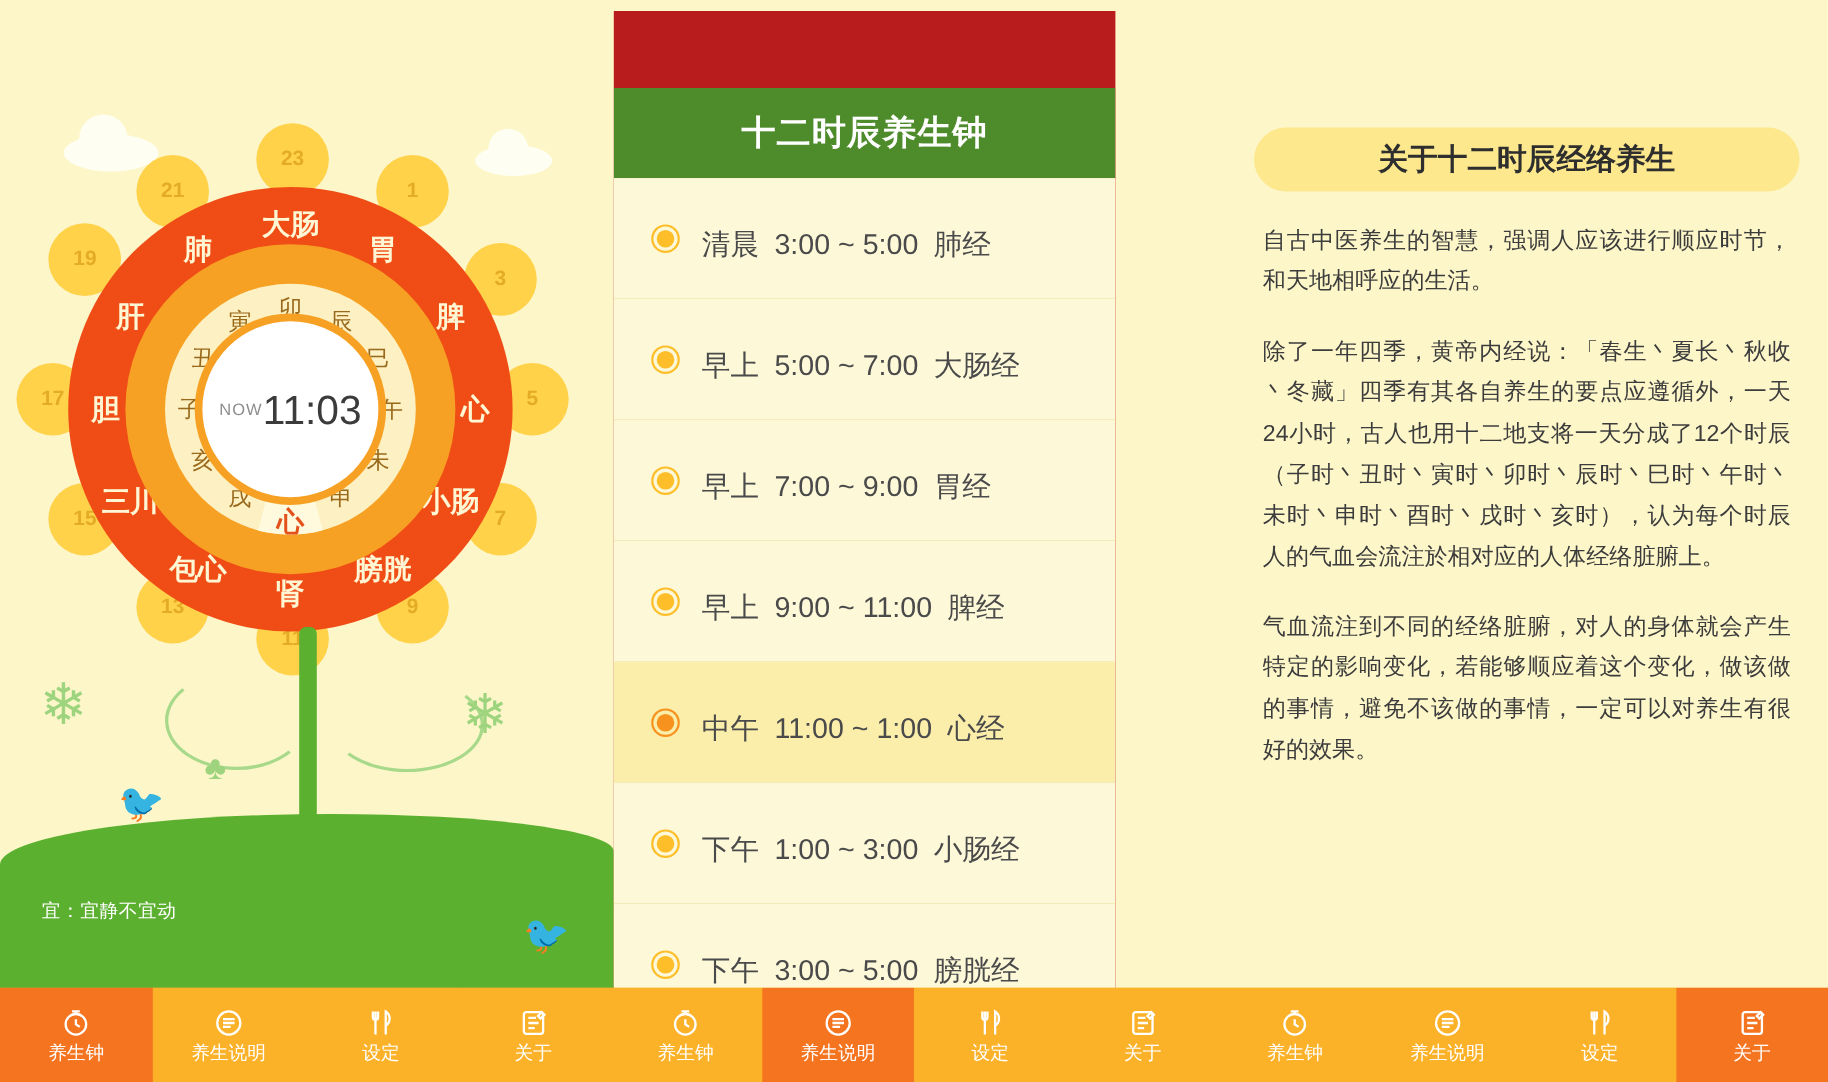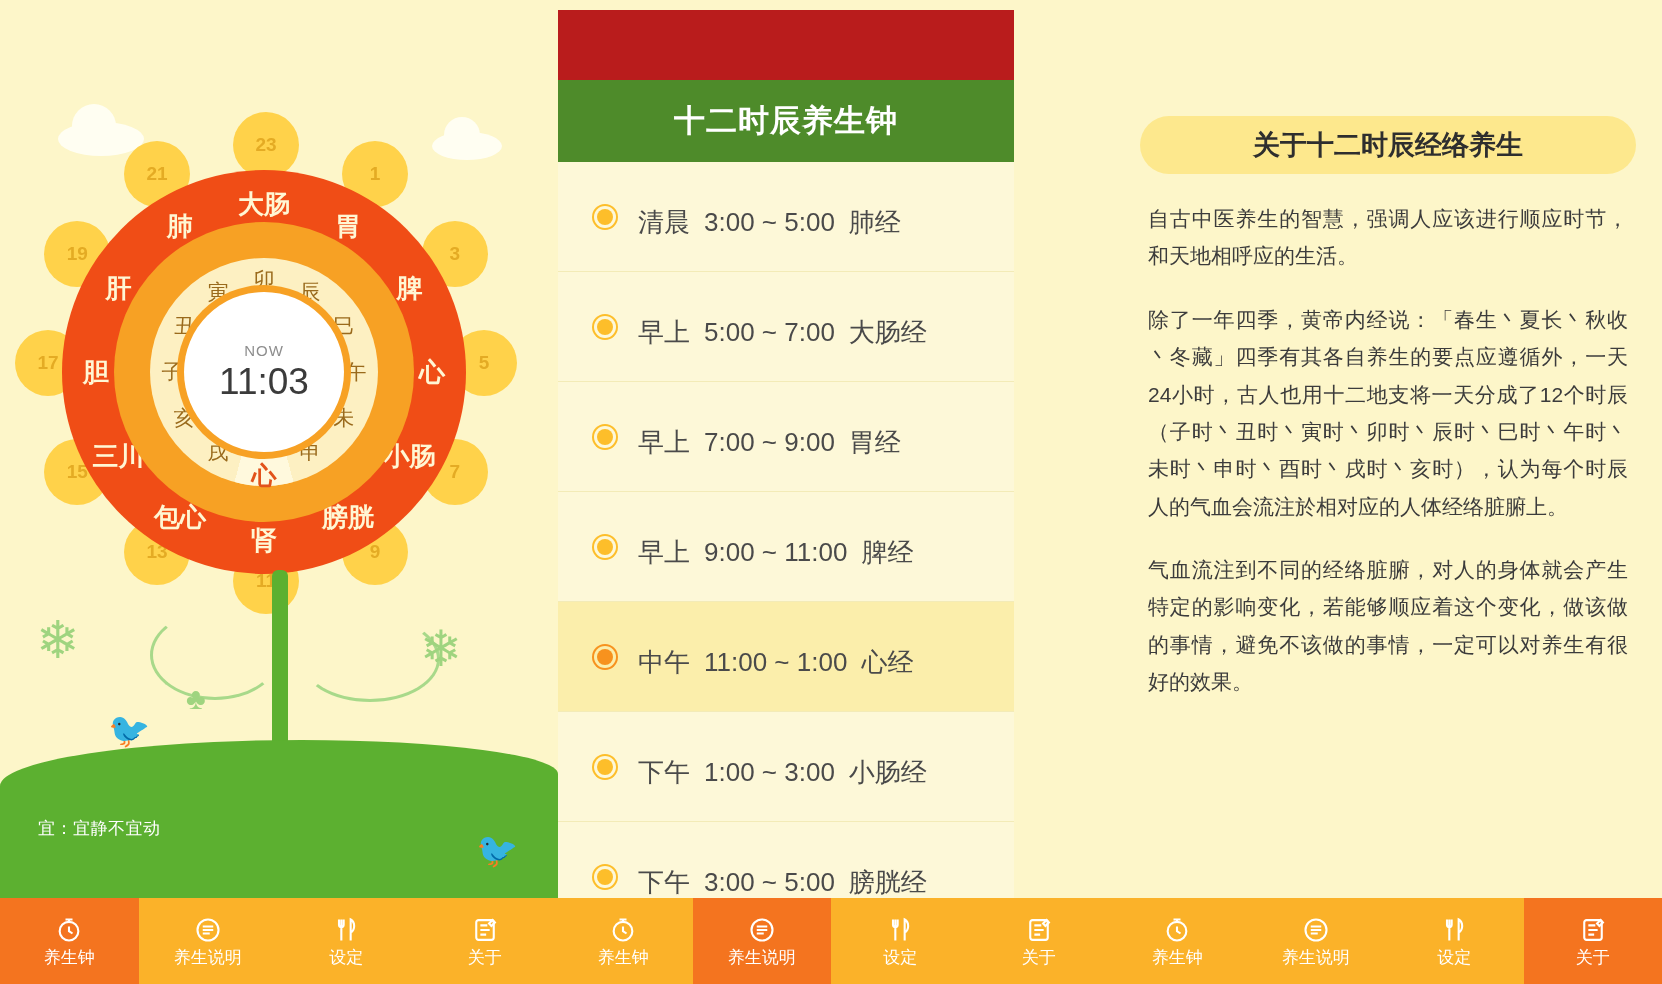--- a/index.html
+++ b/index.html
@@ -103,21 +103,21 @@
   .wedge-label {
     position: absolute; left: 50%; top: 64%;
     transform: translateX(-50%);
     text-align: center; color: #e2521a; font-size: 25px; line-height: 1.25;
     font-weight: bold;
   }
   .hub {
     position: absolute; left: 122px; top: 122px; width: 160px; height: 160px;
     border-radius: 50%; background: #ffffff;
     box-shadow: 0 0 0 7px #f7a124;
-    display: flex; flex-direction: column; align-items: center; justify-content: center;
+    display: flex; flex-direction: row; align-items: center; justify-content: center;
   }
   .hub .now { font-size: 15px; color: #8d8d8d; letter-spacing: 1px; }
   .hub .time { font-size: 37px; color: #3b3b3b; margin-top: 2px; }
 
   
   .mid-panel {
     position: absolute; left: 558px; top: 0; width: 456px; height: 898px;
     background: #b91c1c; overflow: hidden;
   }
   .mid-header {
@@ -195,21 +195,21 @@
         <div class="petal" style="left: 227px; top: -6px;">23</div>
         <div class="petal" style="left: 336px; top: 23.2065px;">1</div>
         <div class="petal" style="left: 415.794px; top: 103px;">3</div>
         <div class="petal" style="left: 445px; top: 212px;">5</div>
         <div class="petal" style="left: 415.794px; top: 321px;">7</div>
         <div class="petal" style="left: 336px; top: 400.794px;">9</div>
         <div class="petal" style="left: 227px; top: 430px;">11</div>
         <div class="petal" style="left: 118px; top: 400.794px;">13</div>
         <div class="petal" style="left: 38.2065px; top: 321px;">15</div>
         <div class="petal" style="left: 9px; top: 212px;">17</div>
-        <div class="petal" style="left: 38.2065px; top: 103px;">19</div>
+        <div class="petal" style="left: 38.2065px; top: 85px;">19</div>
         <div class="petal" style="left: 118px; top: 23.2065px;">21</div>
       </div>
 
     <div class="clock-wrap">
       <div class="ring-outer">
         <div class="ring-labels" id="organ-ring-labels">
             <span style="transform: translate(-50%, -50%) rotate(-90deg) translate(0px, -168px) rotate(90deg);">胆</span>
             <span style="transform: translate(-50%, -50%) rotate(-60deg) translate(0px, -168px) rotate(60deg);">肝</span>
             <span style="transform: translate(-50%, -50%) rotate(-30deg) translate(0px, -168px) rotate(30deg);">肺</span>
             <span style="transform: translate(-50%, -50%) rotate(0deg) translate(0px, -168px) rotate(0deg);">大肠</span>

